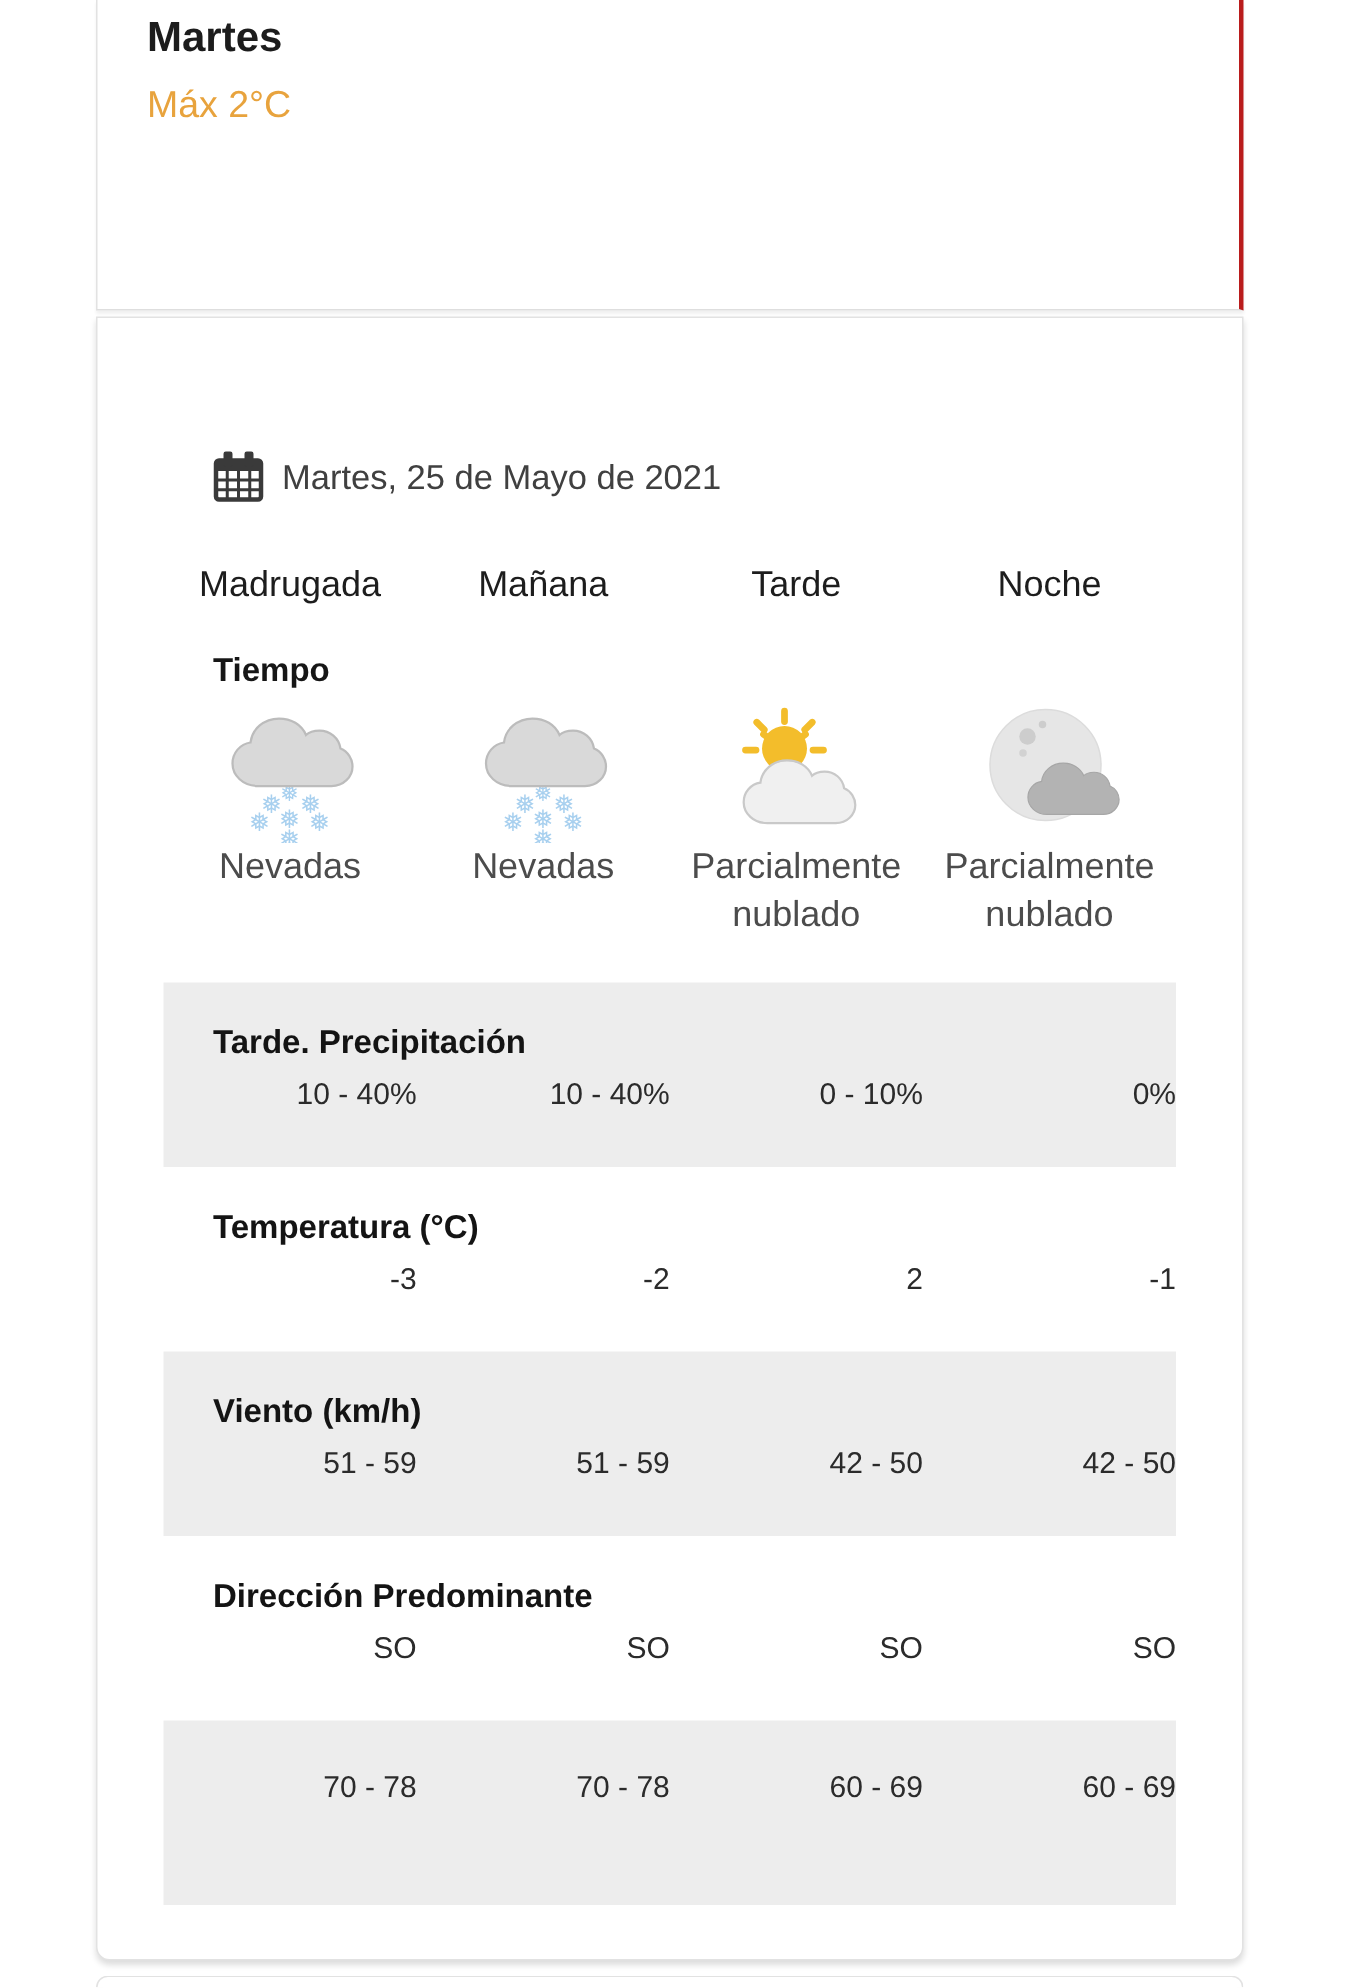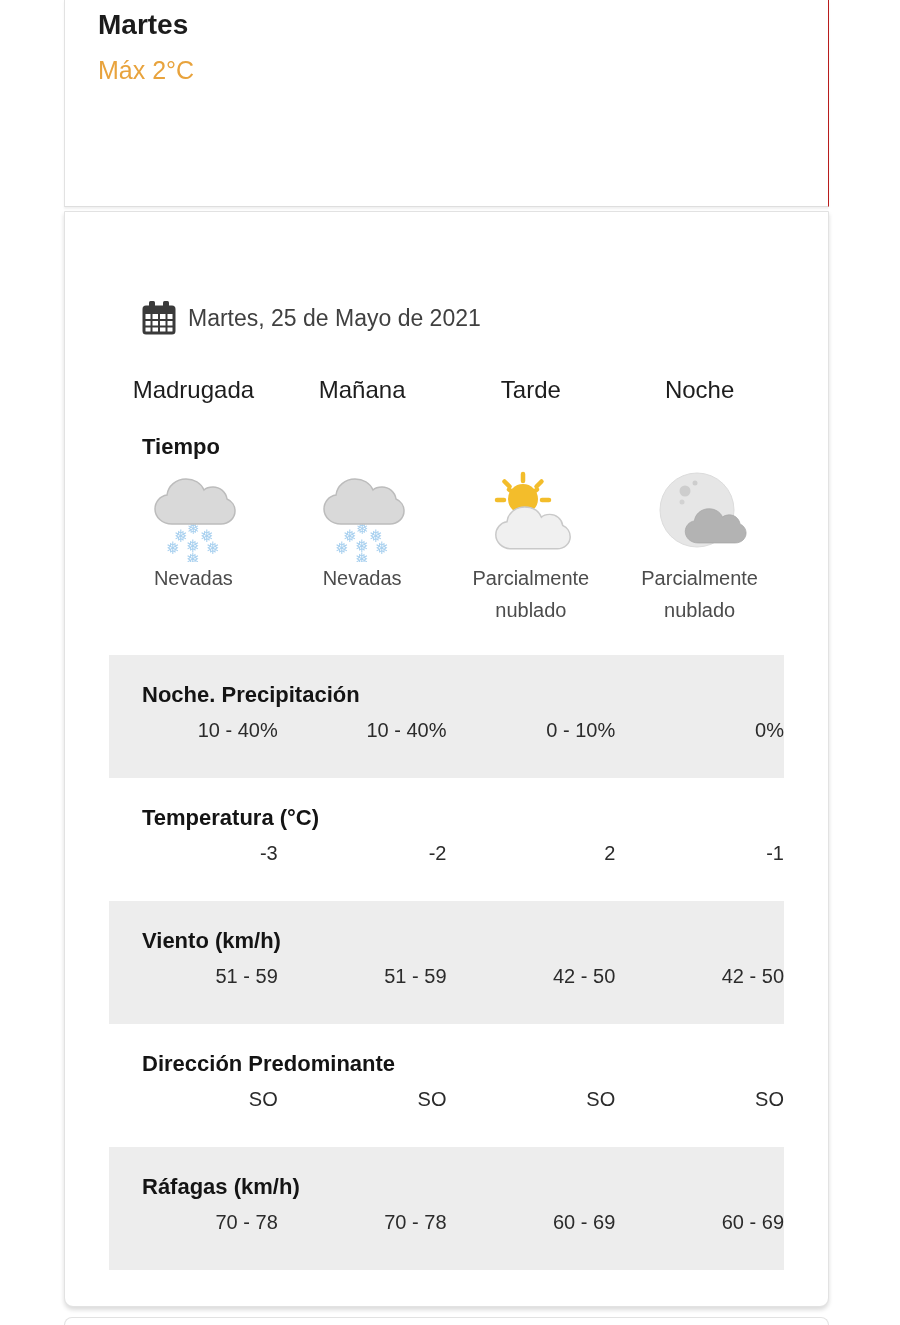--- a/index.html
+++ b/index.html
@@ -10,21 +10,21 @@
     color:#212121;
     -webkit-font-smoothing:antialiased;
   }
   .page { position:relative; width:900px; height:1325px; }
 
   
   .top-card {
     margin-left:64px; width:765px; height:207px;
     background:#fff;
     border-left:1px solid #e2e2e2;
-    border-right:1px solid #b91c1c;
+    border-right:3px solid #b91c1c;
     border-bottom:1px solid #dedede;
     box-shadow:0 2px 2px rgba(0,0,0,0.06);
     padding:8px 0 0 33px;
   }
   .day-title { font-size:28px; font-weight:700; line-height:34px; color:#1c1c1c; }
   .min-temp  { margin-top:41px; font-size:25px; font-weight:500; line-height:32px; color:#4a4a4a; }
   .max-temp  { margin-top:12px; font-size:25px; font-weight:500; line-height:32px; color:#e8a33d; }
 
   
   .main-card {
@@ -46,21 +46,21 @@
 
   .section-heading { margin-top:30px; padding-left:33px; font-size:22px; font-weight:700; line-height:27px; color:#161616; }
 
   .conditions-row { margin-top:6px; }
   .cond { display:flex; flex-direction:column; align-items:center; }
   .wicon-box { width:96px; height:96px; }
   .wicon { display:none; width:96px; height:96px; }
   .icon-snow .wicon-snow { display:block; }
   .icon-partly-cloudy-day .wicon-partly-cloudy-day { display:block; }
   .icon-partly-cloudy-night .wicon-partly-cloudy-night { display:block; }
-  .cond-label { text-align:center; font-size:20px; line-height:32px; color:#4c4c4c; padding:0 6px; }
+  .cond-label { text-align:center; font-size:24px; line-height:32px; color:#4c4c4c; padding:0 6px; }
 
   .rows-box { margin-top:29px; }
   .data-row { height:123px; padding-top:25px; }
   .data-row.shaded { background:#ededed; }
   .row-label { padding-left:33px; font-size:22px; font-weight:700; line-height:30px; color:#141414; }
   .row-values { margin-top:7px; }
   .value { text-align:right; font-size:20px; line-height:26px; color:#2b2b2b; }
 
   
   .next-card {
@@ -184,21 +184,21 @@
         <circle cx="30" cy="36" r="2.5" fill="#d2d2d2"></circle>
         <use href="#cloud-shape" transform="translate(31,42) scale(0.76)" fill="#b3b3b3" stroke="#a6a6a6" stroke-width="1"></use>
       </svg>
     </div>
     <div class="cond-label">Parcialmente nublado</div>
   </div>
       </div>
 
     <div class="rows-box">
         <div class="data-row shaded">
-    <div class="row-label">Noche. Precipitación</div>
+    <div class="row-label">Tarde. Precipitación</div>
     <div class="cols row-values">
       <div class="value">10 - 40%</div>
       <div class="value">10 - 40%</div>
       <div class="value">0 - 10%</div>
       <div class="value">0%</div>
     </div>
   </div>
         <div class="data-row">
     <div class="row-label">Temperatura (°C)</div>
     <div class="cols row-values">
@@ -220,21 +220,20 @@
         <div class="data-row">
     <div class="row-label">Dirección Predominante</div>
     <div class="cols row-values">
       <div class="value">SO</div>
       <div class="value">SO</div>
       <div class="value">SO</div>
       <div class="value">SO</div>
     </div>
   </div>
         <div class="data-row shaded">
-    <div class="row-label">Ráfagas (km/h)</div>
     <div class="cols row-values">
       <div class="value">70 - 78</div>
       <div class="value">70 - 78</div>
       <div class="value">60 - 69</div>
       <div class="value">60 - 69</div>
     </div>
   </div>
       </div>
 
   </div>

